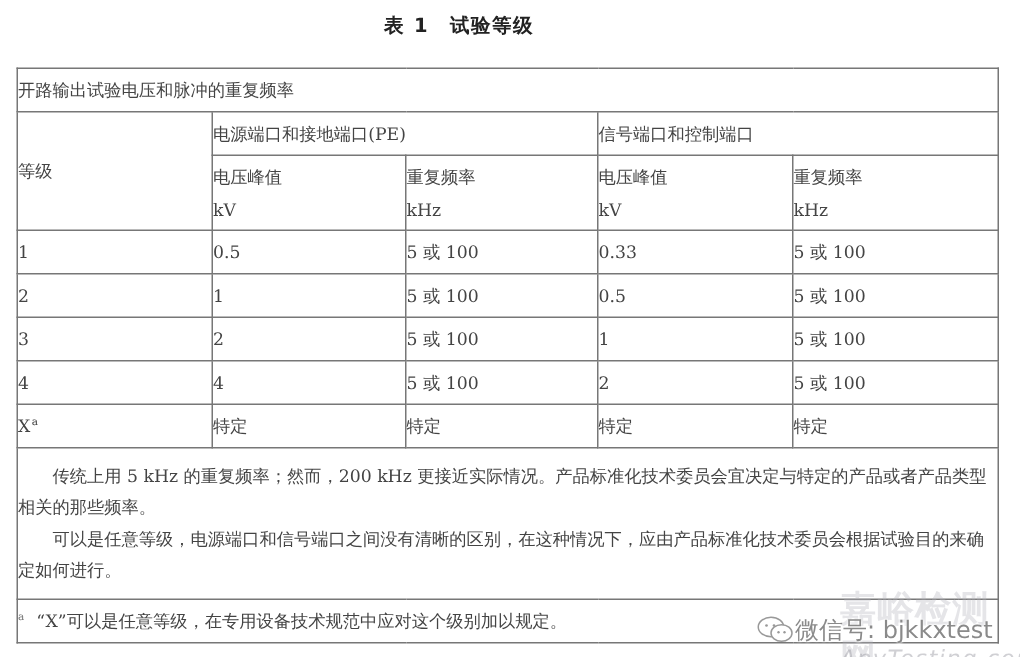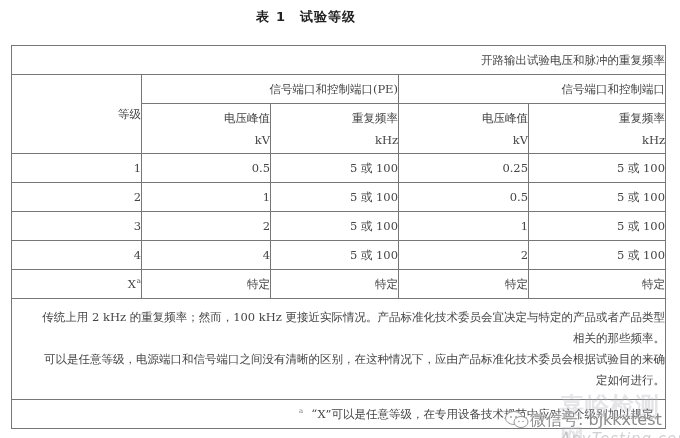--- a/index.html
+++ b/index.html
@@ -14,21 +14,21 @@
       font-family: "DejaVu Sans", "Liberation Sans", sans-serif;
       font-weight: bold; font-size: 13px; color: #222; letter-spacing: 1px;
     }
     .caption .num { margin: 0 14px 0 6px; }
     table.grade {
       position: absolute; left: 11px; top: 45px; width: 654px;
       border-collapse: collapse; table-layout: fixed;
       border: 1.5px solid #555;
     }
     table.grade td {
-      border: 1px solid #777; text-align: right; vertical-align: middle;
+      border: 1px solid #777; text-align: left; vertical-align: middle;
       font-size: 11.5px; color: #444; padding: 0;
     }
     .r-title td { height: 29px; }
     .r-port td { height: 29px; }
     .r-unit td { height: 50px; line-height: 22px; }
     .r-data td { height: 29px; }
     .r-notes td {
       height: 101px; text-align: left; vertical-align: top;
       padding: 10px 6px 0 6px; font-size: 11.5px; line-height: 21px; color: #333;
     }
@@ -76,21 +76,21 @@
         <col style="width:128px">
         <col style="width:130px">
         <col style="width:137px">
     </colgroup>
     <tbody>
         <tr class="r-title">
       <td colspan="5">开路输出试验电压和脉冲的重复频率</td>
     </tr>
     <tr class="r-port">
       <td rowspan="2">等级</td>
-      <td colspan="2">信号端口和控制端口(PE)</td>
+      <td colspan="2">电源端口和接地端口(PE)</td>
       <td colspan="2">信号端口和控制端口</td>
     </tr>
     <tr class="r-unit">
       <td>
             <div>电压峰值</div>
             <div>kV</div>
           </td>
       <td>
             <div>重复频率</div>
             <div>kHz</div>
@@ -101,21 +101,21 @@
           </td>
       <td>
             <div>重复频率</div>
             <div>kHz</div>
           </td>
     </tr>
     <tr class="r-data">
       <td>1</td>
       <td>0.5</td>
       <td>5 或 100</td>
-      <td>0.25</td>
+      <td>0.33</td>
       <td>5 或 100</td>
     </tr>
     <tr class="r-data">
       <td>2</td>
       <td>1</td>
       <td>5 或 100</td>
       <td>0.5</td>
       <td>5 或 100</td>
     </tr>
     <tr class="r-data">
@@ -134,21 +134,21 @@
     </tr>
     <tr class="r-data">
       <td><span>X</span><sup class="mark">a</sup></td>
       <td>特定</td>
       <td>特定</td>
       <td>特定</td>
       <td>特定</td>
     </tr>
     <tr class="r-notes">
       <td colspan="5">
-        <p>传统上用 2 kHz 的重复频率；然而，100 kHz 更接近实际情况。产品标准化技术委员会宜决定与特定的产品或者产品类型相关的那些频率。</p>
+        <p>传统上用 5 kHz 的重复频率；然而，200 kHz 更接近实际情况。产品标准化技术委员会宜决定与特定的产品或者产品类型相关的那些频率。</p>
         <p>可以是任意等级，电源端口和信号端口之间没有清晰的区别，在这种情况下，应由产品标准化技术委员会根据试验目的来确定如何进行。</p>
       </td>
     </tr>
     <tr class="r-foot">
       <td colspan="5"><span class="fn-mark">a</span><span>“X”可以是任意等级，在专用设备技术规范中应对这个级别加以规定。</span></td>
     </tr>
   </tbody>
     </table>
 
   <div class="watermark">

